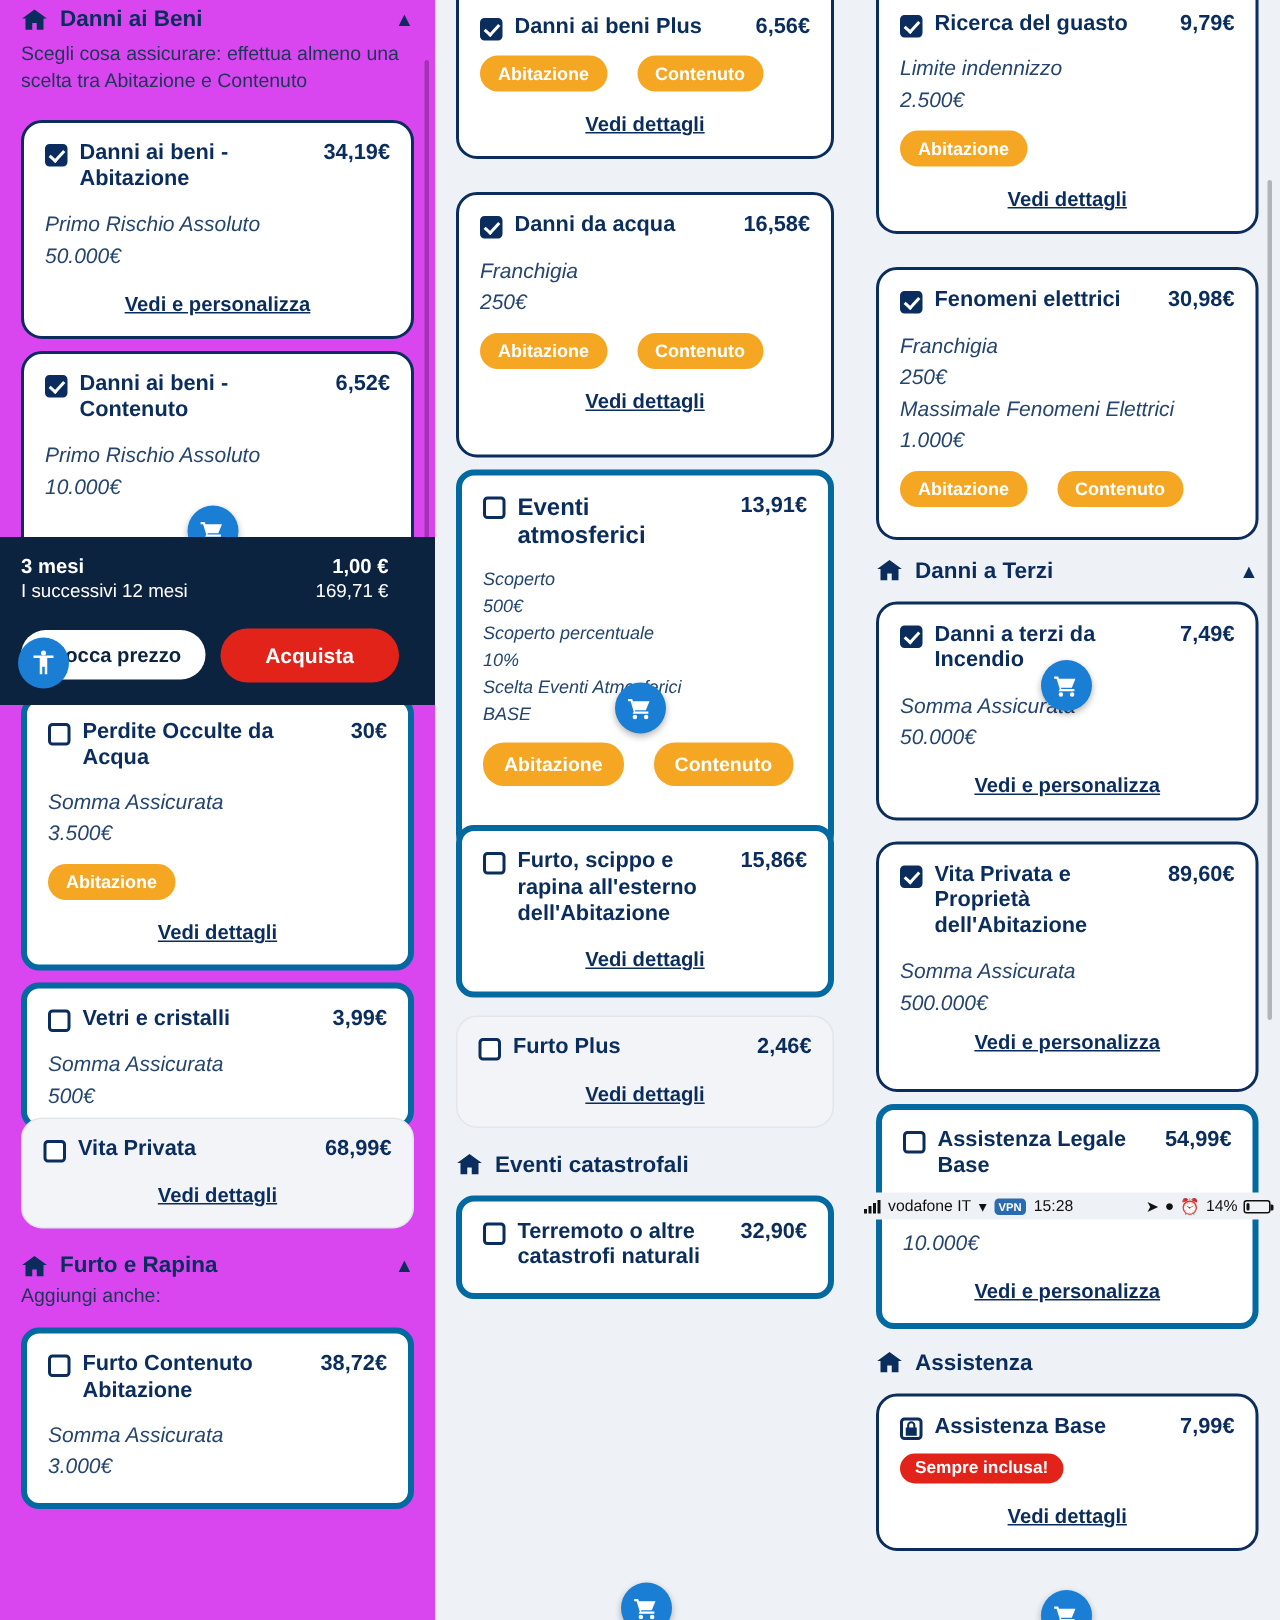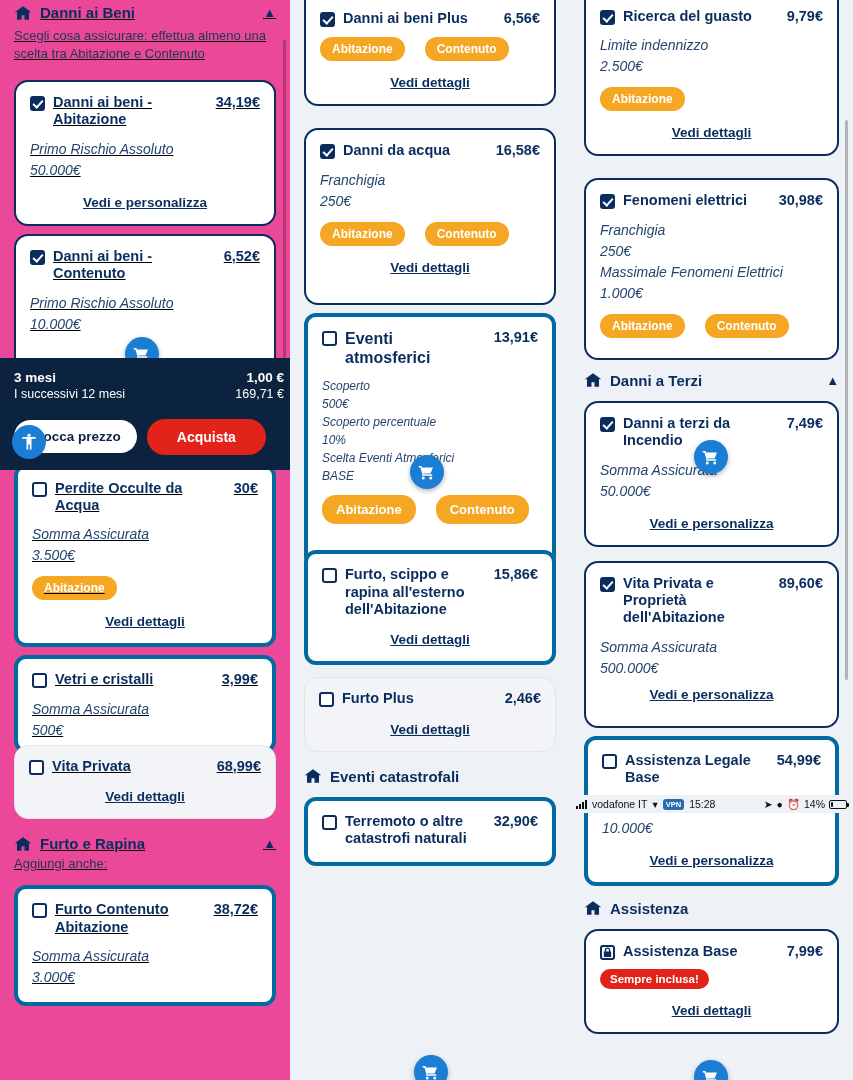--- a/index.html
+++ b/index.html
@@ -11,21 +11,21 @@
   }
   .screen { position: relative; width: 853px; height: 1080px; }
 
   
   .col {
     position: absolute;
     top: 0;
     background: #eef2f6;
     overflow: hidden;
   }
-  .col-left   { left: 0;   width: 290px; height: 1080px; background:#ec4899;text-decoration:underline; }
+  .col-left   { left: 0;   width: 290px; height: 1080px; background:#d946ef; }
   .col-mid    { left: 290px; width: 280px; height: 1080px; background:#eef2f6; }
   .col-right  { left: 570px; width: 283px; height: 1080px; background:#eef2f6; }
 
   
   .sect-head {
     display: flex; align-items: center; gap: 8px;
     padding: 4px 14px 4px 14px;
     color: #0a2d5e;
     font-weight: bold;
     font-size: 15px;
@@ -109,21 +109,21 @@
     position: absolute; width: 34px; height: 34px; border-radius: 50%;
     background: #1a7fd4; display: flex; align-items: center; justify-content: center;
     box-shadow: 0 2px 5px rgba(0,0,0,.3);
   }
   .cart-fab svg { width: 18px; height: 18px; fill: #fff; }
 
   
   .pricebar {
     position: absolute; left: 0; top: 358px; width: 290px; height: 112px;
     background: #0c2340; color: #fff; z-index: 40;
-    padding: 12px 6px 10px 14px;
+    padding: 12px 31px 10px 14px;
   }
   .pricebar .row {
     display: flex; justify-content: space-between; font-size: 13.5px;
     font-weight: bold; line-height: 1.25;
   }
   .pricebar .row.sub { font-weight: normal; font-size: 12.5px; }
   .pricebar .btns {
     display: flex; gap: 10px; margin-top: 16px; align-items: center;
   }
   .btn-lock {

